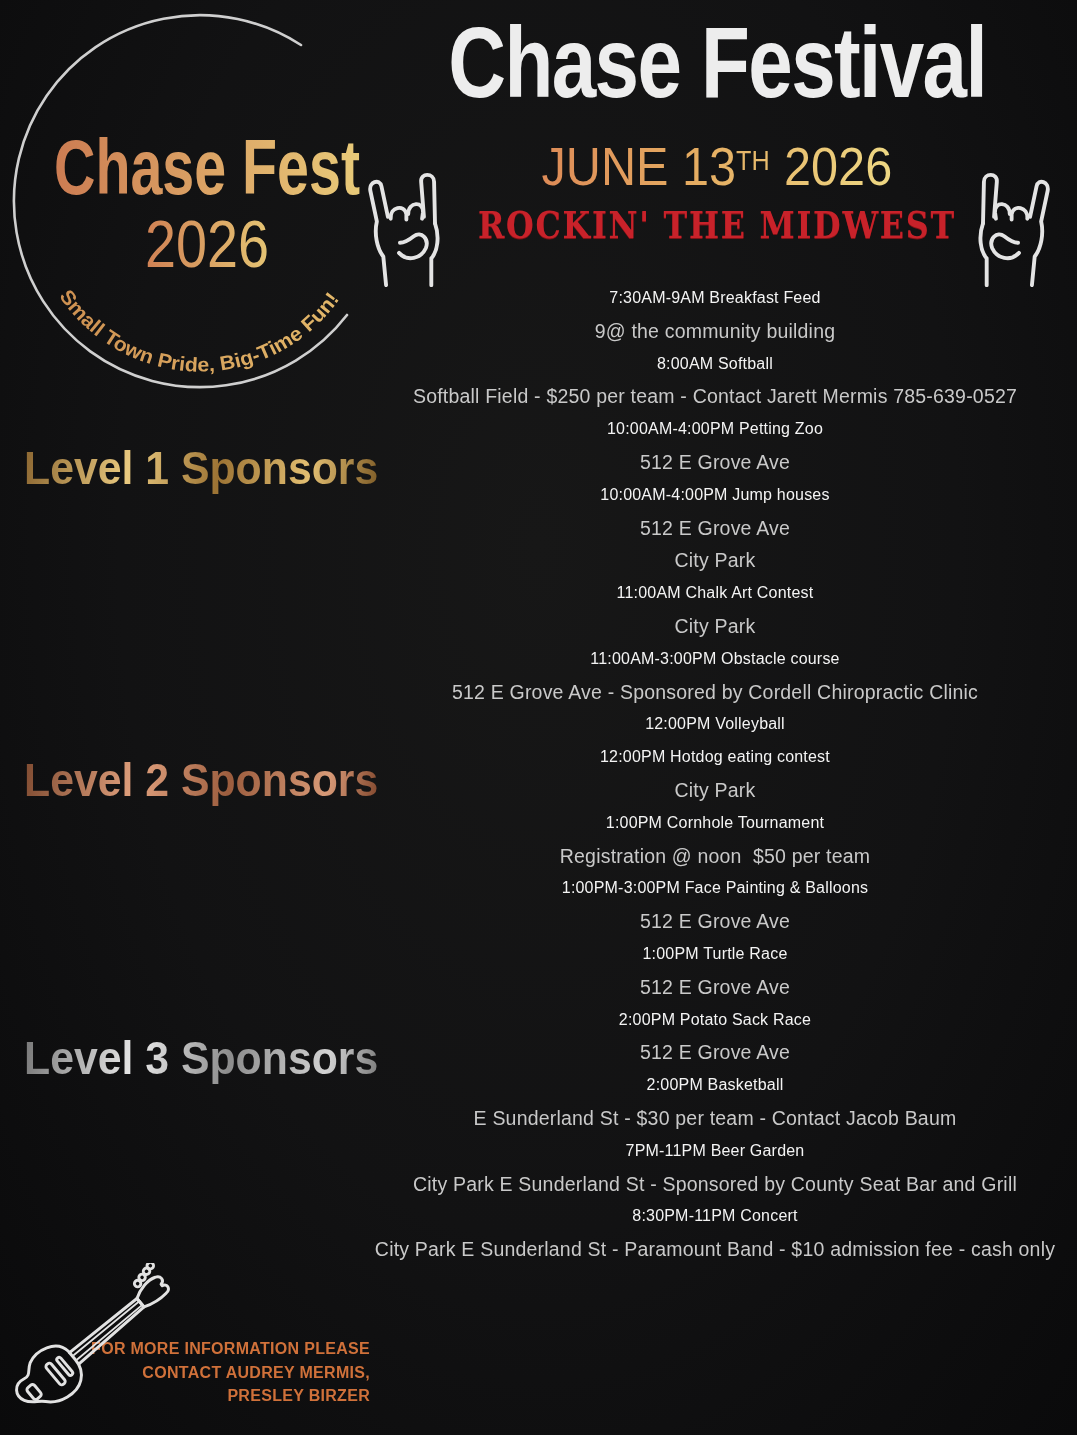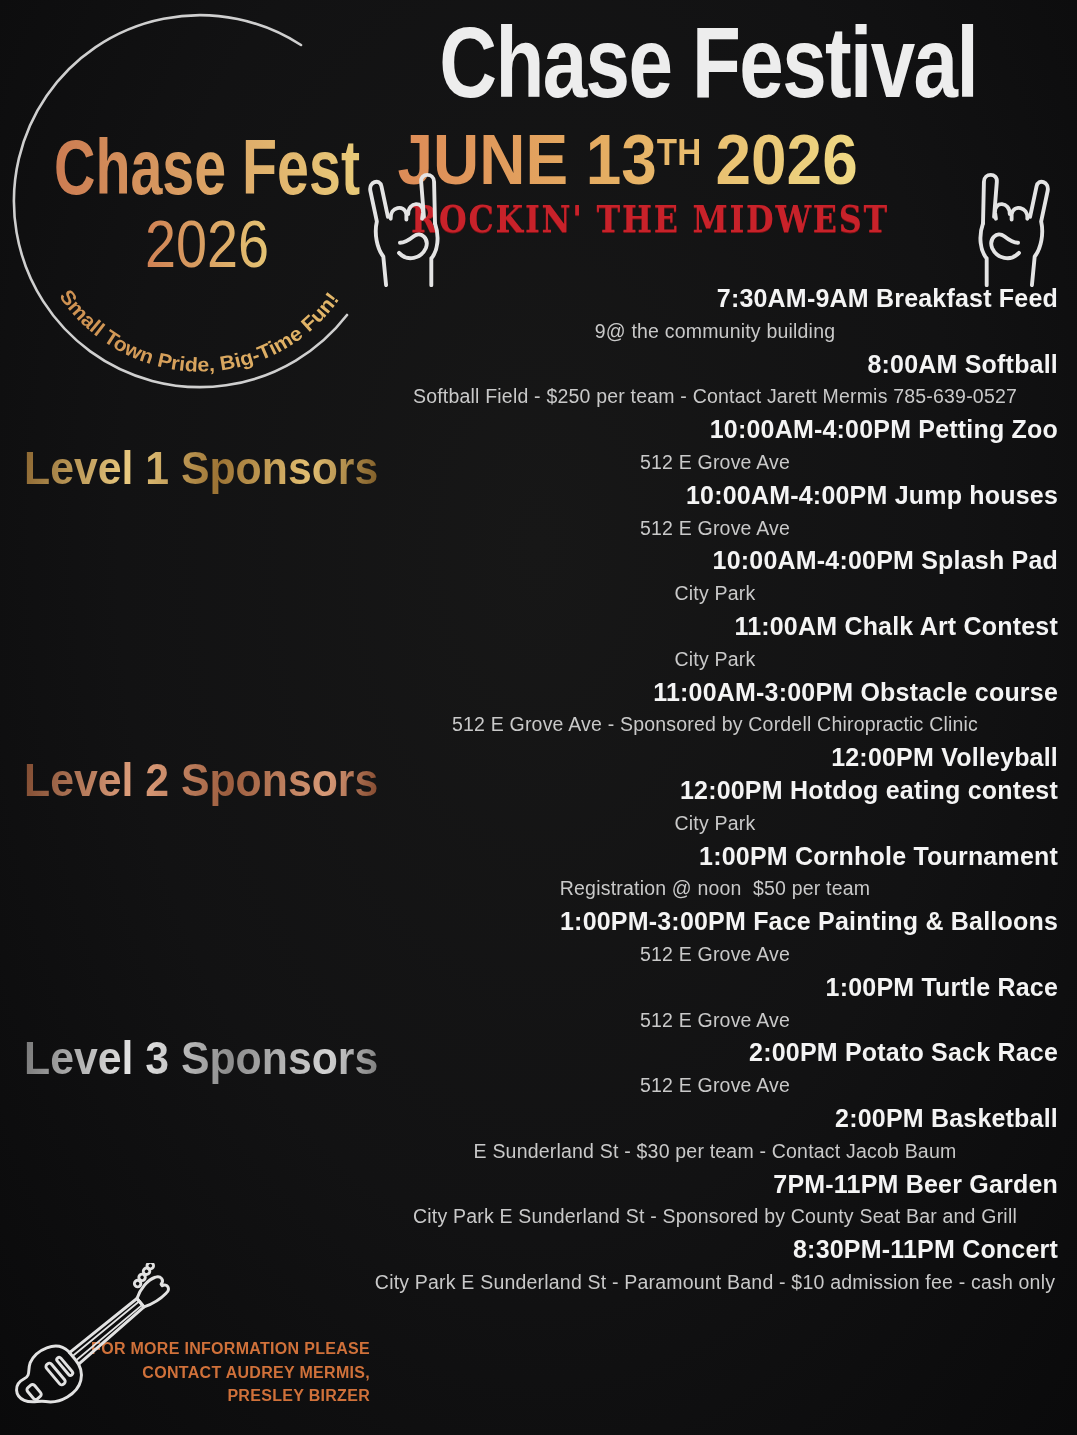--- a/index.html
+++ b/index.html
@@ -5,28 +5,28 @@
   html,body{margin:0;padding:0;background:#000;}
   .poster{
     position:relative;width:1077px;height:1435px;overflow:hidden;
     background:radial-gradient(ellipse at 50% 38%, #171717 0%, #121213 55%, #0a0a0b 100%);
     font-family:"Liberation Sans", sans-serif;
   }
   svg text{font-family:"Liberation Sans", sans-serif;}
   
   .logo-svg{position:absolute;left:4px;top:4px;}
   
-  .header-wrap{position:absolute;left:372px;top:0;width:690px;}
+  .header-wrap{position:absolute;left:372px;top:0;width:690px;text-align:center;}
   .main-title{
     margin-top:6px;font-size:100px;line-height:112px;font-weight:bold;color:#ededed;
     letter-spacing:-2px;white-space:nowrap;
   }
   .main-title .squeeze{display:inline-block;transform:scaleX(0.80);transform-origin:50% 50%;}
   .date-line{
-    margin-top:4px;font-size:71px;line-height:62px;font-weight:bold;white-space:nowrap;
+    margin-top:12px;font-size:54px;line-height:62px;font-weight:normal;white-space:nowrap;
   }
   .date-line .squeeze{
     display:inline-block;transform:scaleX(0.90);transform-origin:50% 50%;
     background:linear-gradient(90deg,#dd8b57 0%,#e5ad62 45%,#eed884 100%);
     -webkit-background-clip:text;background-clip:text;color:transparent;
   }
   .date-sup{font-size:0.52em;vertical-align:0.52em;}
   .date-year{margin-left:16px;}
   .rockin-line{font-size:37px;line-height:56px;white-space:nowrap;}
   .rockin-line .squeeze{
@@ -42,21 +42,21 @@
   .sponsor-heading{
     position:absolute;left:24px;font-size:46px;line-height:56px;font-weight:bold;
     white-space:nowrap;transform:scaleX(0.93);transform-origin:0 50%;
     -webkit-background-clip:text;background-clip:text;color:transparent;
   }
   .sponsor-gold{top:440px;background-image:linear-gradient(100deg,#8a6530 0%,#e9c97f 30%,#9c7334 55%,#e3bf72 80%,#7c5a26 100%);}
   .sponsor-copper{top:752px;background-image:linear-gradient(100deg,#7e4a30 0%,#e0a07d 32%,#9c5d3e 58%,#d89a77 85%,#80462c 100%);}
   .sponsor-silver{top:1030px;background-image:linear-gradient(100deg,#767676 0%,#e9e9e9 32%,#8c8c8c 58%,#d2d2d2 85%,#7a7a7a 100%);}
   
   .schedule{position:absolute;left:372px;top:282px;width:686px;text-align:center;}
-  .event-title{font-size:25px;line-height:32.8px;font-weight:bold;color:#f4f4f4;letter-spacing:0.2px;text-align:right;}
+  .event-title{font-size:16px;line-height:32.8px;font-weight:normal;color:#f4f4f4;letter-spacing:0.2px;}
   .event-detail{font-size:19.5px;line-height:32.8px;font-weight:normal;color:#c9c9c9;letter-spacing:0.2px;}
   
   .contact{
     position:absolute;left:90px;top:1337px;width:280px;text-align:right;
     color:#d0713a;font-weight:bold;font-size:16px;line-height:23.5px;letter-spacing:0.3px;
   }
   
   .guitar-svg{position:absolute;left:4px;top:1263px;}
 </style>
 </head>
@@ -138,21 +138,20 @@
       <div class="event-title">10:00AM-4:00PM Petting Zoo</div>
       <div class="event-detail">512 E Grove Ave</div>
     </div>
 
     <div class="event">
       <div class="event-title">10:00AM-4:00PM Jump houses</div>
       <div class="event-detail">512 E Grove Ave</div>
     </div>
 
     <div class="event">
-      <div class="event-title">10:00AM-4:00PM Splash Pad</div>
       <div class="event-detail">City Park</div>
     </div>
 
     <div class="event">
       <div class="event-title">11:00AM Chalk Art Contest</div>
       <div class="event-detail">City Park</div>
     </div>
 
     <div class="event">
       <div class="event-title">11:00AM-3:00PM Obstacle course</div>

